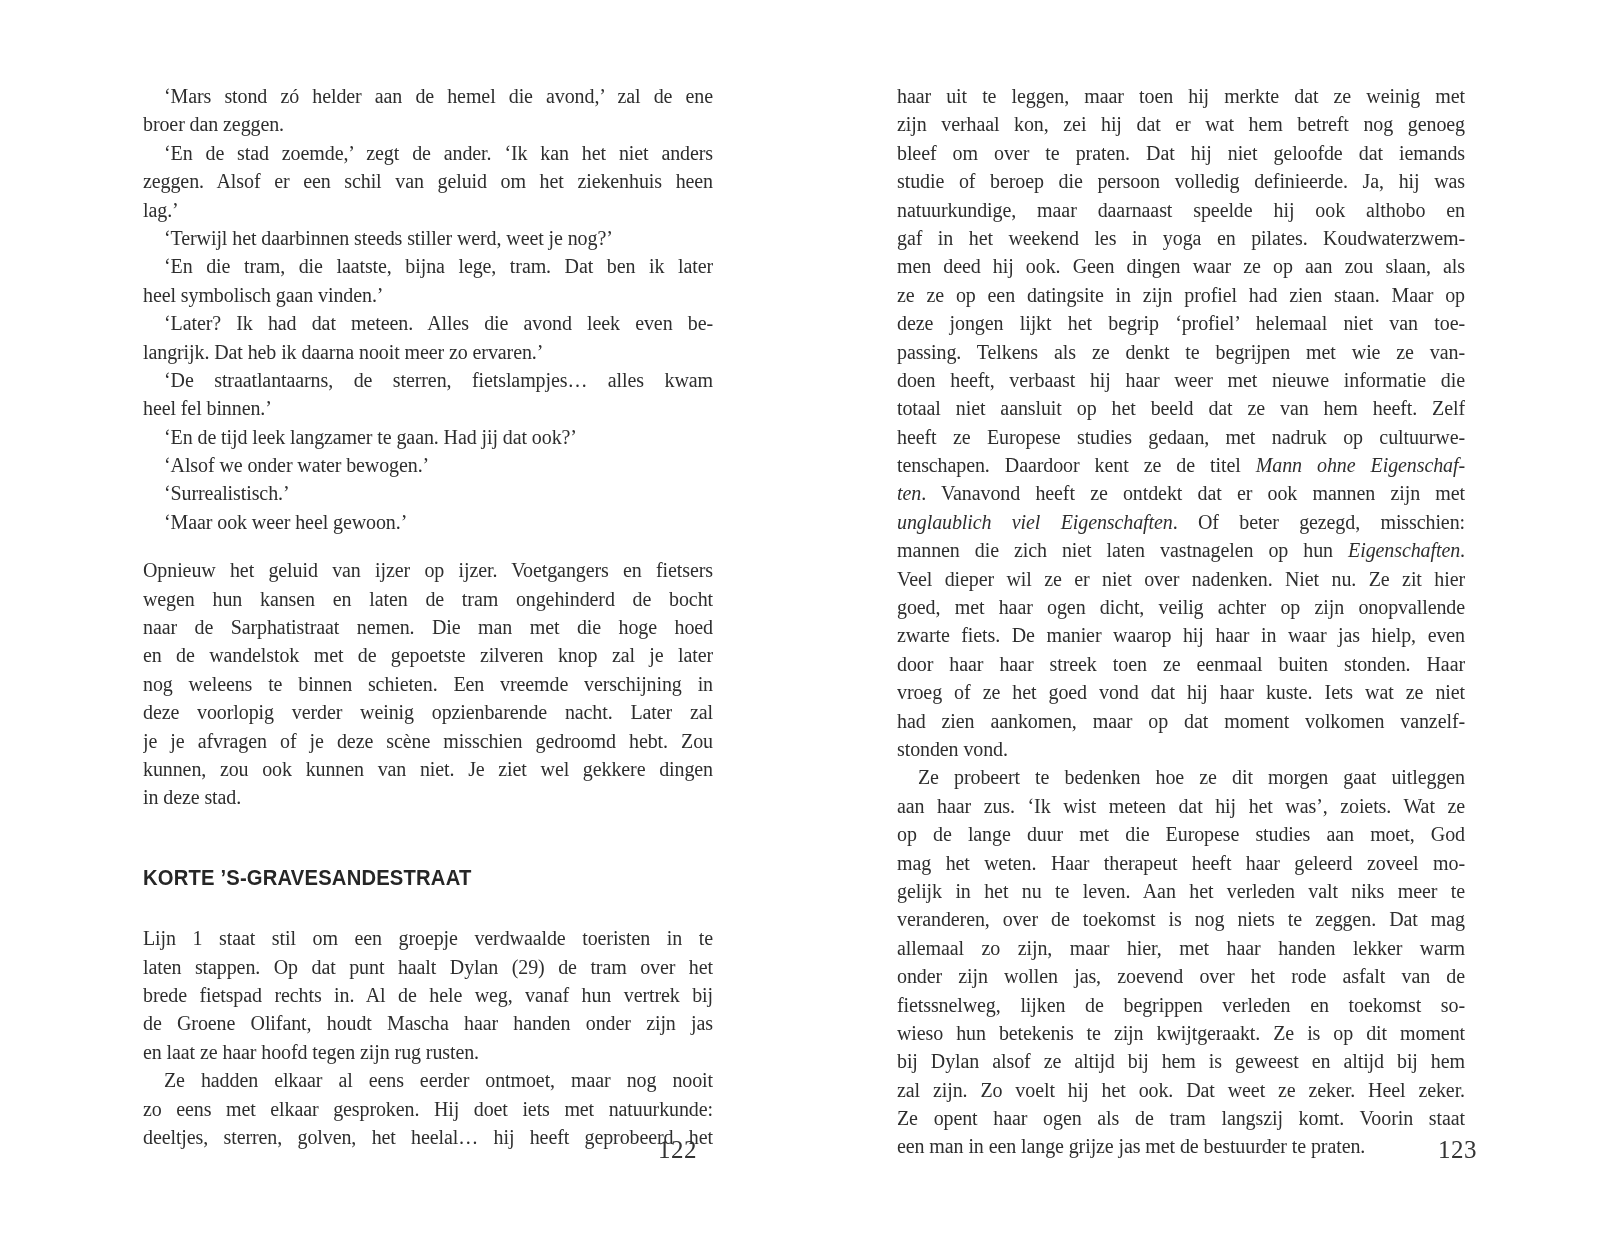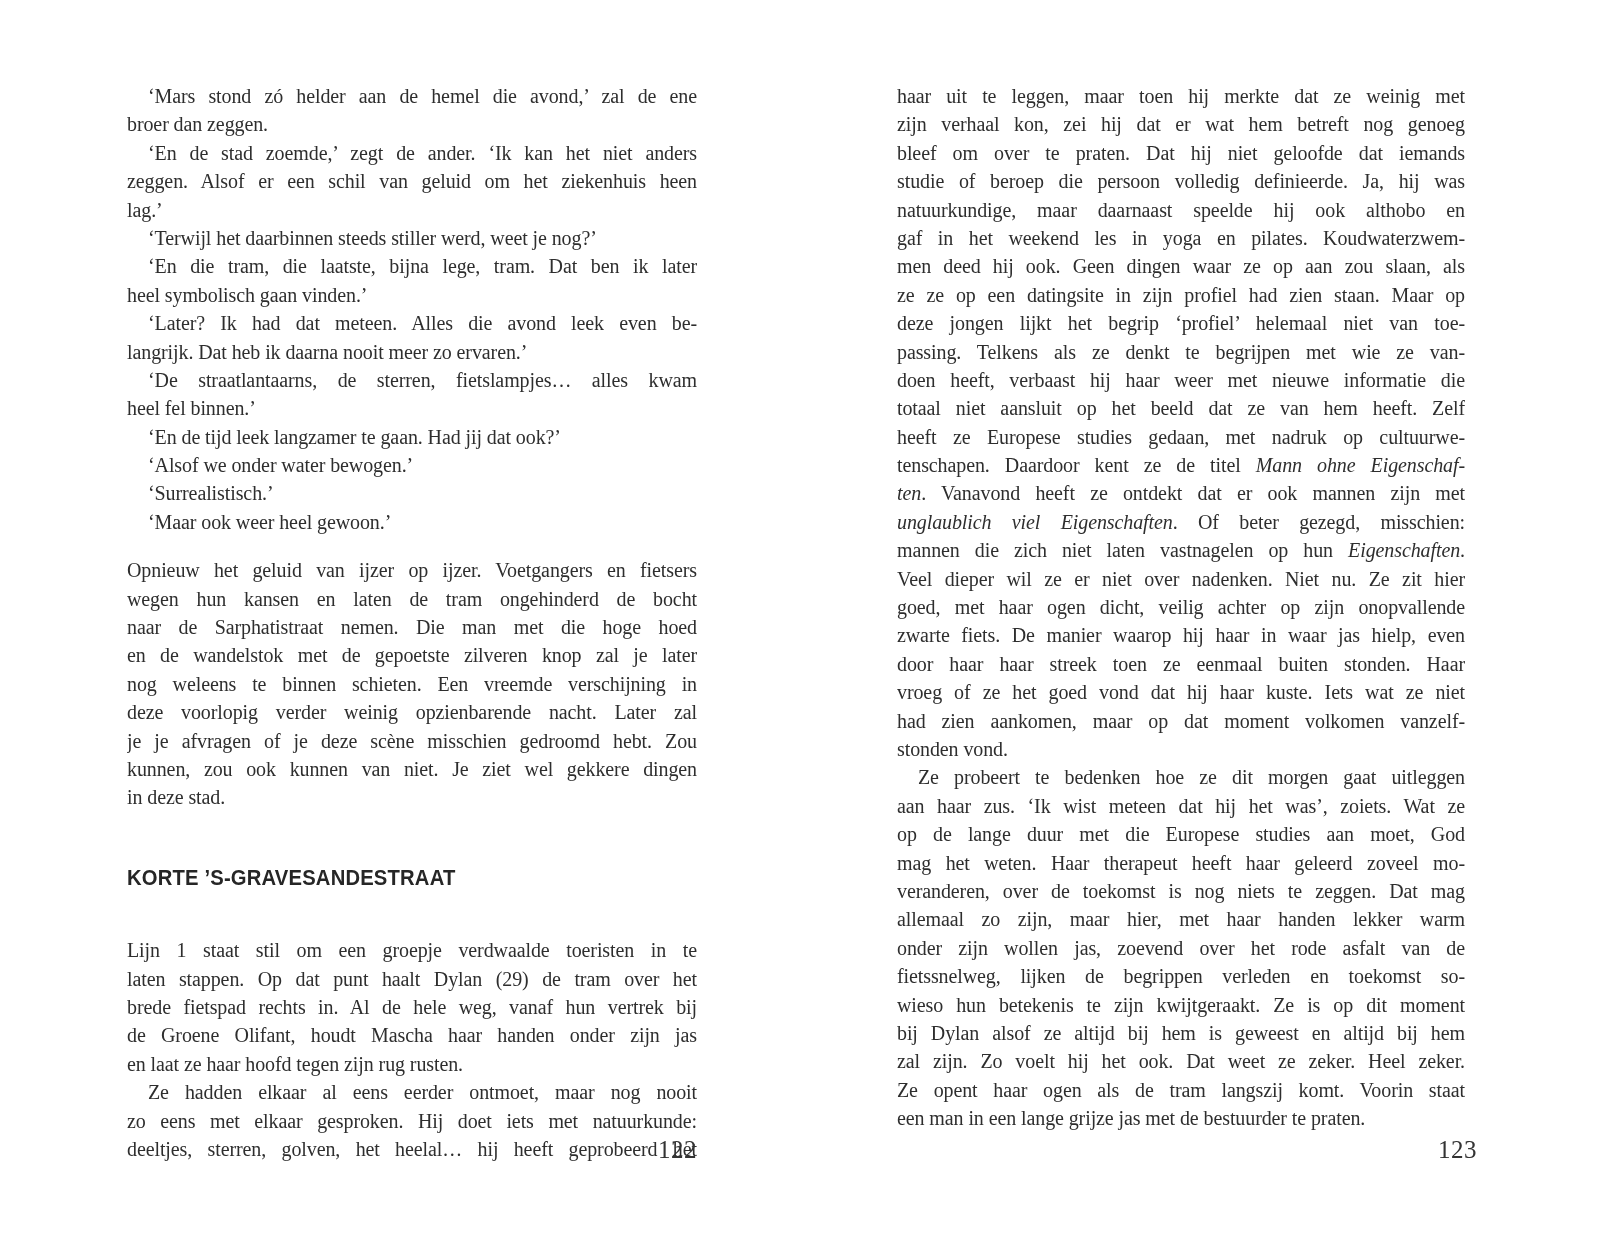--- a/index.html
+++ b/index.html
@@ -6,21 +6,21 @@
   .spread {
     position: relative;
     width: 1600px;
     height: 1257px;
     background: #ffffff;
     font-family: "Liberation Serif", serif;
     color: #2e2e2e;
     overflow: hidden;
   }
   .column { position: absolute; top: 82px; }
-  .col-left  { left: 127px; width: 570px; }
+  .col-left  { left: 143px; width: 570px; }
   .col-right { left: 897px; width: 568px; }
   .line {
     font-size: 20px;
     line-height: 28.4px;
     height: 28.4px;
     text-align: justify;
     text-align-last: justify;
     overflow: hidden;
     letter-spacing: -0.1px;
   }
@@ -74,21 +74,21 @@
       <div class="line" style="margin-top: 20px;"><span>Opnieuw het geluid van ijzer op ijzer. Voetgangers en fietsers</span></div>
       <div class="line"><span>wegen hun kansen en laten de tram ongehinderd de bocht</span></div>
       <div class="line"><span>naar de Sarphatistraat nemen. Die man met die hoge hoed</span></div>
       <div class="line"><span>en de wandelstok met de gepoetste zilveren knop zal je later</span></div>
       <div class="line"><span>nog weleens te binnen schieten. Een vreemde verschijning in</span></div>
       <div class="line"><span>deze voorlopig verder weinig opzienbarende nacht. Later zal</span></div>
       <div class="line"><span>je je afvragen of je deze scène misschien gedroomd hebt. Zou</span></div>
       <div class="line"><span>kunnen, zou ook kunnen van niet. Je ziet wel gekkere dingen</span></div>
       <div class="line end"><span>in deze stad.</span></div>
       <div class="heading" style="margin-top: 52px;">KORTE ’S-GRAVESANDESTRAAT</div>
-      <div class="line" style="margin-top: 44px;"><span>Lijn 1 staat stil om een groepje verdwaalde toeristen in te</span></div>
+      <div class="line" style="margin-top: 32px;"><span>Lijn 1 staat stil om een groepje verdwaalde toeristen in te</span></div>
       <div class="line"><span>laten stappen. Op dat punt haalt Dylan (29) de tram over het</span></div>
       <div class="line"><span>brede fietspad rechts in. Al de hele weg, vanaf hun vertrek bij</span></div>
       <div class="line"><span>de Groene Olifant, houdt Mascha haar handen onder zijn jas</span></div>
       <div class="line end"><span>en laat ze haar hoofd tegen zijn rug rusten.</span></div>
       <div class="line indent"><span>Ze hadden elkaar al eens eerder ontmoet, maar nog nooit</span></div>
       <div class="line"><span>zo eens met elkaar gesproken. Hij doet iets met natuurkunde:</span></div>
       <div class="line"><span>deeltjes, sterren, golven, het heelal… hij heeft geprobeerd het</span></div>
     </div>
   <div class="column col-right" id="right-page-lines">
       <div class="line"><span>haar uit te leggen, maar toen hij merkte dat ze weinig met</span></div>
@@ -112,20 +112,21 @@
       <div class="line"><span>goed, met haar ogen dicht, veilig achter op zijn onopvallende</span></div>
       <div class="line"><span>zwarte fiets. De manier waarop hij haar in waar jas hielp, even</span></div>
       <div class="line"><span>door haar haar streek toen ze eenmaal buiten stonden. Haar</span></div>
       <div class="line"><span>vroeg of ze het goed vond dat hij haar kuste. Iets wat ze niet</span></div>
       <div class="line"><span>had zien aankomen, maar op dat moment volkomen vanzelf-</span></div>
       <div class="line end"><span>stonden vond.</span></div>
       <div class="line indent"><span>Ze probeert te bedenken hoe ze dit morgen gaat uitleggen</span></div>
       <div class="line"><span>aan haar zus. ‘Ik wist meteen dat hij het was’, zoiets. Wat ze</span></div>
       <div class="line"><span>op de lange duur met die Europese studies aan moet, God</span></div>
       <div class="line"><span>mag het weten. Haar therapeut heeft haar geleerd zoveel mo-</span></div>
+      <div class="line"><span>gelijk in het nu te leven. Aan het verleden valt niks meer te</span></div>
       <div class="line"><span>veranderen, over de toekomst is nog niets te zeggen. Dat mag</span></div>
       <div class="line"><span>allemaal zo zijn, maar hier, met haar handen lekker warm</span></div>
       <div class="line"><span>onder zijn wollen jas, zoevend over het rode asfalt van de</span></div>
       <div class="line"><span>fietssnelweg, lijken de begrippen verleden en toekomst so-</span></div>
       <div class="line"><span>wieso hun betekenis te zijn kwijtgeraakt. Ze is op dit moment</span></div>
       <div class="line"><span>bij Dylan alsof ze altijd bij hem is geweest en altijd bij hem</span></div>
       <div class="line"><span>zal zijn. Zo voelt hij het ook. Dat weet ze zeker. Heel zeker.</span></div>
       <div class="line"><span>Ze opent haar ogen als de tram langszij komt. Voorin staat</span></div>
       <div class="line end"><span>een man in een lange grijze jas met de bestuurder te praten.</span></div>
     </div>

